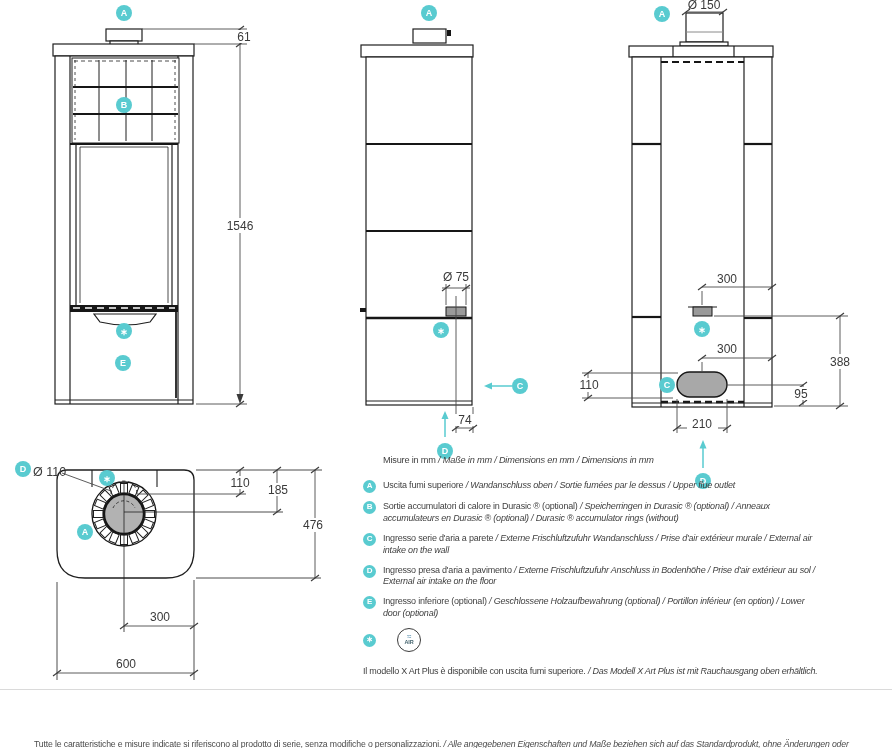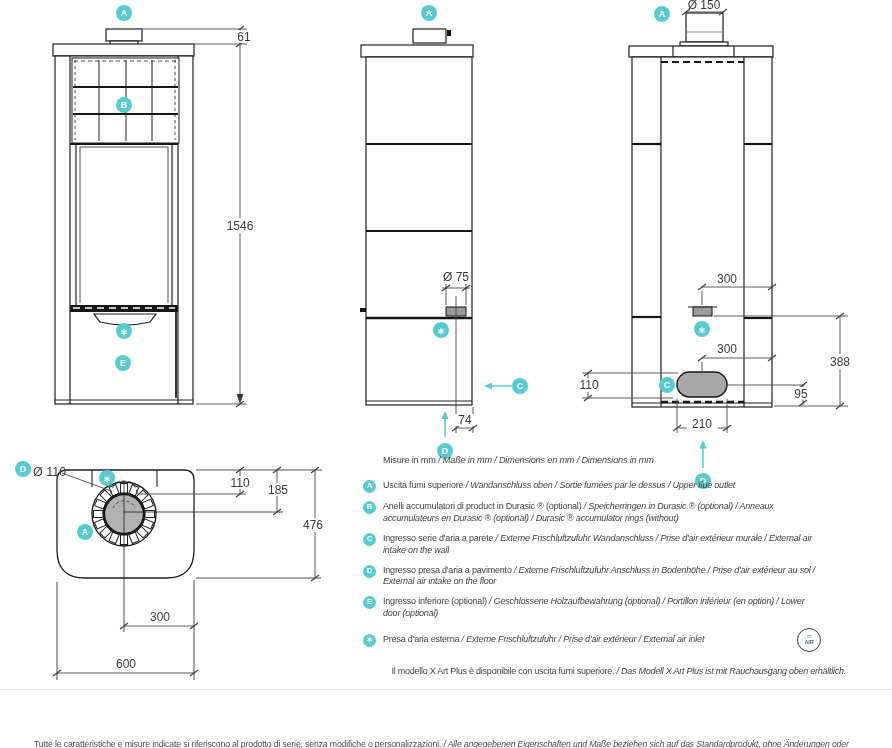--- a/index.html
+++ b/index.html
@@ -29,21 +29,21 @@
   .legend-item{display:flex;gap:7px;margin-bottom:8px;line-height:1.32;}
   .legend-item.air{align-items:center;}
   .lbadge{flex:0 0 13px;width:13px;height:13px;border-radius:50%;background:#59CBD0;color:#fff;
           font-size:8px;font-weight:bold;display:flex;align-items:center;justify-content:center;}
   .ltext{flex:1 1 auto;}
   .air-badge{display:inline-flex;flex-direction:column;align-items:center;justify-content:center;
              width:22px;height:22px;border:1.4px solid #3c3c3c;border-radius:50%;
              flex:0 0 22px;margin-left:14px;line-height:1;}
   .air-badge .glyph{font-size:8px;color:#5a8fae;line-height:0.8;}
   .air-badge .lbl{font-size:5.5px;font-weight:bold;color:#46656f;}
-  .model-note{margin-top:13px;width:483px;font-size:9px;line-height:1.42;letter-spacing:-0.25px;color:#3f3f3f;text-align:right;}
+  .model-note{margin-top:13px;width:483px;font-size:9px;line-height:1.42;letter-spacing:-0.25px;color:#3f3f3f;}
 
   
   .footer-sep{position:absolute;left:0;right:0;top:689px;border-top:1px solid #dadada;}
   .footer{position:absolute;left:34px;right:30px;top:738px;font-size:8.7px;line-height:1.55;
           letter-spacing:-0.15px;color:#4a4a4a;}
   .footer .ital{font-style:italic;}
 </style>
 </head>
 <body>
 
@@ -374,41 +374,40 @@
 <div class="legend">
   <div class="legend-title"><span>Misure in mm</span><span class="ital"> / Maße in mm / Dimensions en mm / Dimensions in mm</span></div>
 
   <div class="legend-item">
     <span class="lbadge">A</span>
     <div class="ltext"><span>Uscita fumi superiore</span><span class="ital"> / Wandanschluss oben  / Sortie fumées par le dessus / Upper flue outlet</span></div>
   </div>
 
   <div class="legend-item">
     <span class="lbadge">B</span>
-    <div class="ltext"><span>Anelli accumulatori di product in Durasic ® (optional)</span><span class="ital">  / Speicherringen in Durasic ® (optional) / Anneaux accumulateurs en Durasic ® (optional)  / Durasic ®  accumulator rings (without)</span></div>
+    <div class="ltext"><span>Sortie accumulatori di calore in Durasic ® (optional)</span><span class="ital">  / Speicherringen in Durasic ® (optional) / Anneaux accumulateurs en Durasic ® (optional)  / Durasic ®  accumulator rings (without)</span></div>
   </div>
 
   <div class="legend-item">
     <span class="lbadge">C</span>
     <div class="ltext"><span>Ingresso serie d'aria a parete</span><span class="ital"> / Externe Frischluftzufuhr Wandanschluss / Prise d'air extérieur murale / External air intake on the wall</span></div>
   </div>
 
   <div class="legend-item">
     <span class="lbadge">D</span>
     <div class="ltext"><span>Ingresso presa d'aria a pavimento</span><span class="ital"> / Externe Frischluftzufuhr Anschluss in Bodenhöhe / Prise d'air extérieur au sol / External air intake on the floor</span></div>
   </div>
 
   <div class="legend-item">
     <span class="lbadge">E</span>
     <div class="ltext"><span>Ingresso inferiore (optional)</span><span class="ital"> / Geschlossene Holzaufbewahrung (optional) / Portillon inférieur (en option) / Lower door (optional)</span></div>
   </div>
 
   <div class="legend-item air">
     <span class="lbadge">∗</span>
-    <div class="ltext"><span>Presa d'aria esterna</span><span class="ital"> / Externe Frischluftzufuhr / Prise d'air extérieur / External air inlet</span></div>
     <span class="air-badge">
           <span class="glyph">≈</span>
           <span class="lbl">AIR</span>
         </span>
   </div>
 
   <div class="model-note"><span>Il modello X Art Plus è disponibile con uscita fumi superiore.</span><span class="ital"> / Das Modell X Art Plus ist mit Rauchausgang oben erhältlich.</span><br>
     </div>
 </div>
 

